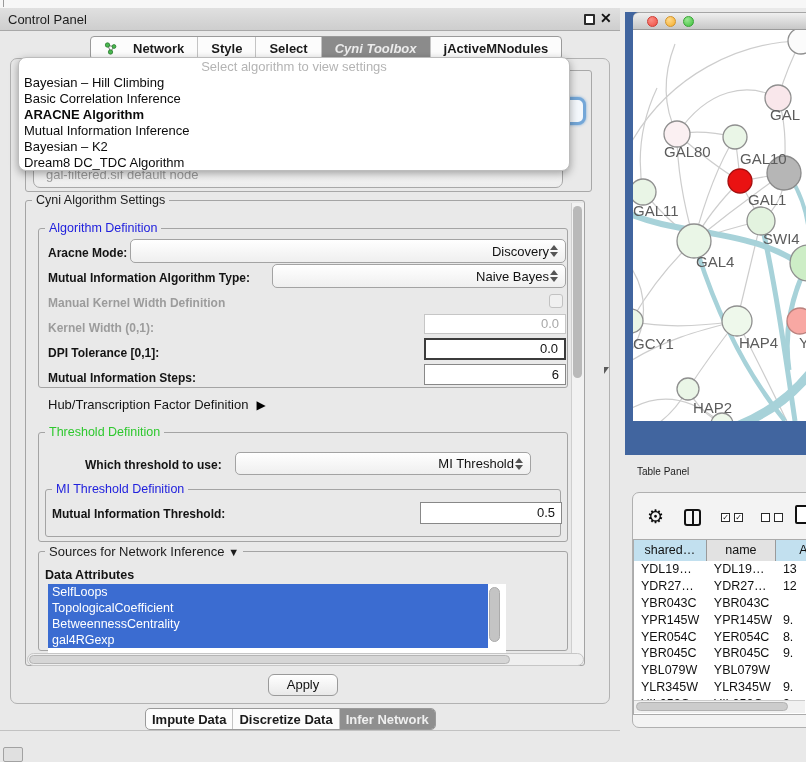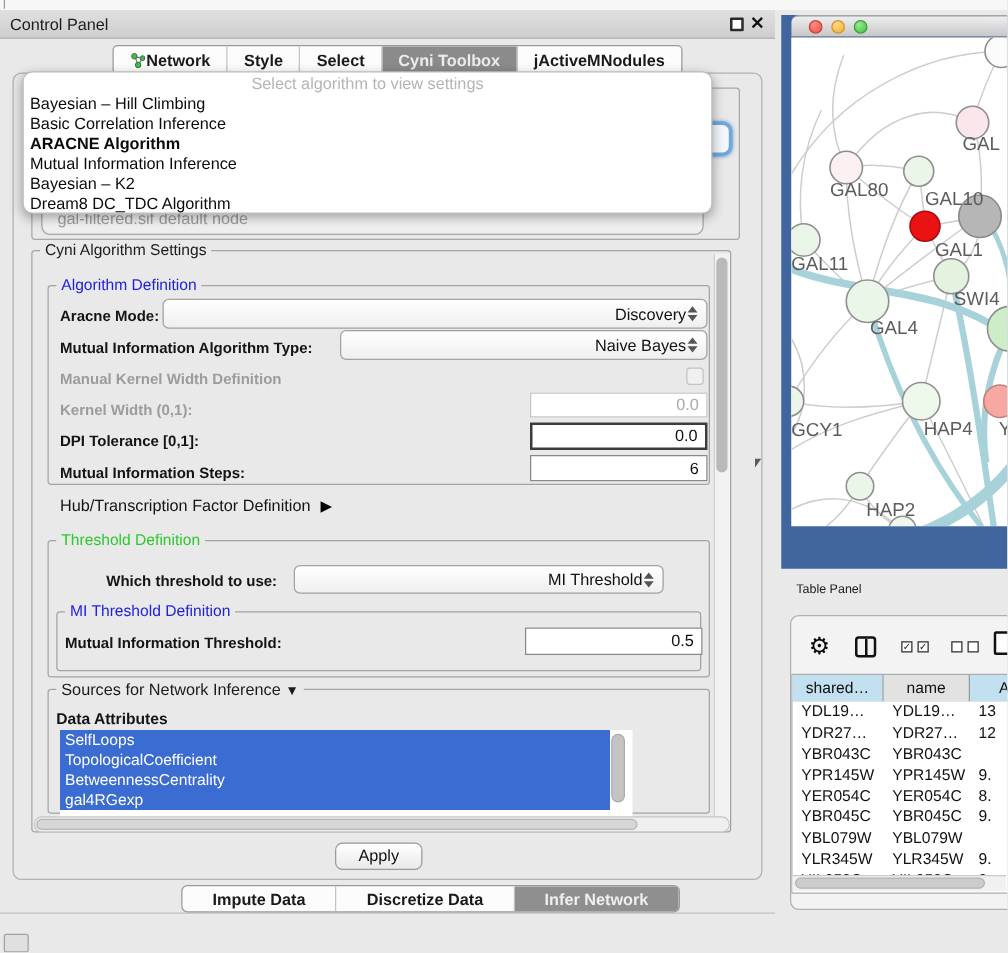--- a/index.html
+++ b/index.html
@@ -14,23 +14,23 @@
 
   
   .cp-window { left:0; top:8px; width:620px; height:723px; background:#e9e9e9; border-bottom:1px solid #c2c2c2; }
   .cp-titlebar { left:0; top:8px; width:620px; height:23px; background:linear-gradient(#e0e0e0,#cecece); border-bottom:1px solid #a8a8a8; }
   .cp-title { left:8px; top:12px; font-size:13px; color:#1c1c1c; }
   .float-btn { left:584px; top:14px; width:11px; height:11px; border:2px solid #2a2a2a; background:#fff; border-radius:1px; }
   .close-btn { left:600px; top:10px; font-size:14px; font-weight:bold; color:#111; }
 
   
   .tabstrip { left:90px; top:36px; height:24px; display:flex; border:1px solid #9a9a9a; border-radius:4px; background:#fcfcfc; overflow:hidden; }
-  .tab { padding:0 13px; display:flex; align-items:center; gap:0; font-size:13px; font-weight:bold; color:#1a1a1a; border-right:1px solid #c4c4c4; white-space:nowrap; }
+  .tab { padding:0 13px; display:flex; align-items:center; gap:16px; font-size:13px; font-weight:bold; color:#1a1a1a; border-right:1px solid #c4c4c4; white-space:nowrap; }
   .tab:last-child { border-right:none;text-align:right; }
-  .tab.selected { background:#8b8b8b; color:#ececec; }
+  .tab.selected { background:#8b8b8b; color:#ececec;font-style:italic; }
 
   
   .content-panel { left:10px; top:58px; width:600px; height:646px; border:1px solid #b2b2b2; border-radius:7px; background:#e9e9e9; }
 
   
   .inference-group { left:25px; top:70px; width:567px; height:122px; border:1px solid #a8a8a8; border-radius:3px; }
   .bg-combo { left:33px; top:161px; width:530px; height:27px; border:1px solid #a8a8a8; border-radius:7px; background:linear-gradient(#ffffff,#ededed); color:#9e9e9e; font-size:13px; line-height:25px; padding-left:12px; overflow:hidden; white-space:nowrap; }
   .focus-combo { left:550px; top:97px; width:36px; height:28px; border:3px solid #74a7d8; border-radius:8px; background:#f4f8fc; box-shadow:0 0 3px #74a7d8; }
 
   
@@ -67,21 +67,21 @@
 
   .hscroll { left:27px; top:653px; width:557px; height:13px; background:#efefef; border:1px solid #c6c6c6; border-radius:7px; }
   .hscroll-thumb { left:29px; top:655px; width:481px; height:9px; background:#d6d6d6; border:1px solid #b5b5b5; border-radius:5px; }
 
   .settings-vscroll { left:571px; top:203px; width:13px; height:460px; background:#f2f2f2; border-left:1px solid #cfcfcf; }
   .settings-vthumb { left:573px; top:206px; width:9px; height:172px; background:#b9b9b9; border-radius:5px; }
 
   .apply-btn { left:268px; top:674px; width:70px; height:22px; border:1px solid #9a9a9a; border-radius:6px; background:linear-gradient(#ffffff,#e9e9e9); font-size:13px; color:#111; text-align:center; line-height:20px; }
 
   .mode-tabs { left:145px; top:708px; height:22px; display:flex; border:1px solid #9a9a9a; border-radius:5px; background:#fcfcfc; overflow:hidden; }
-  .mode-tab { padding:0 24px; display:flex; align-items:center; font-size:13px; font-weight:bold; color:#1a1a1a; border-right:1px solid #c4c4c4; white-space:nowrap; }
+  .mode-tab { padding:0 6px; display:flex; align-items:center; font-size:13px; font-weight:bold; color:#1a1a1a; border-right:1px solid #c4c4c4; white-space:nowrap; }
   .mode-tab:last-child { border-right:none; }
   .mode-tab.selected { background:#8f8f8f; color:#efefef; }
 
   .corner-btn { left:3px; top:747px; width:20px; height:15px; background:#e0e0e0; border:1px solid #a2a2a2; border-radius:2px; }
   .splitter-mark { left:604px; top:367px; width:0; height:0; border-top:7px solid #5a5a5a; border-right:5px solid transparent; }
 
   
   .net-frame { left:625px; top:12px; width:181px; height:443px; background:#41659f; }
   .net-titlebar { left:633px; top:12px; width:173px; height:18px; background:linear-gradient(#efefef,#c7c7c7); border-top:1px solid #a5a5a5; border-bottom:1px solid #9a9a9a; border-top-left-radius:6px; }
   .light { position:absolute; top:16px; width:11px; height:11px; border-radius:50%; }

